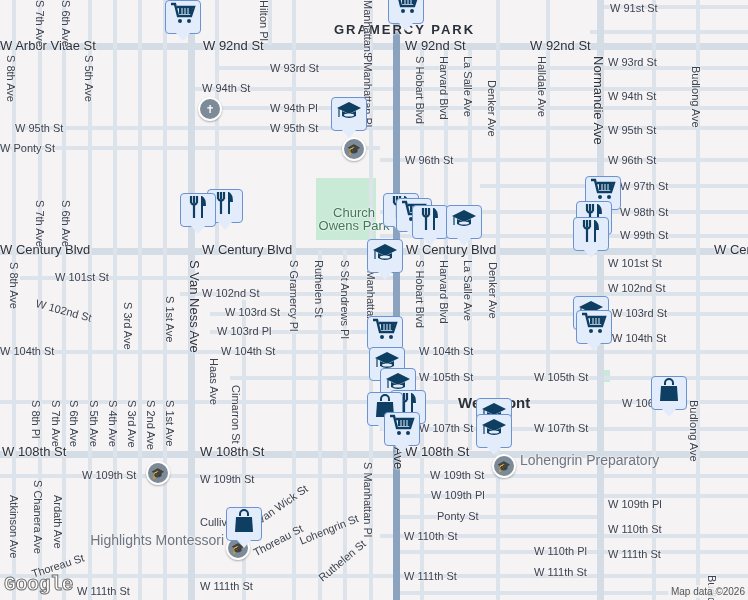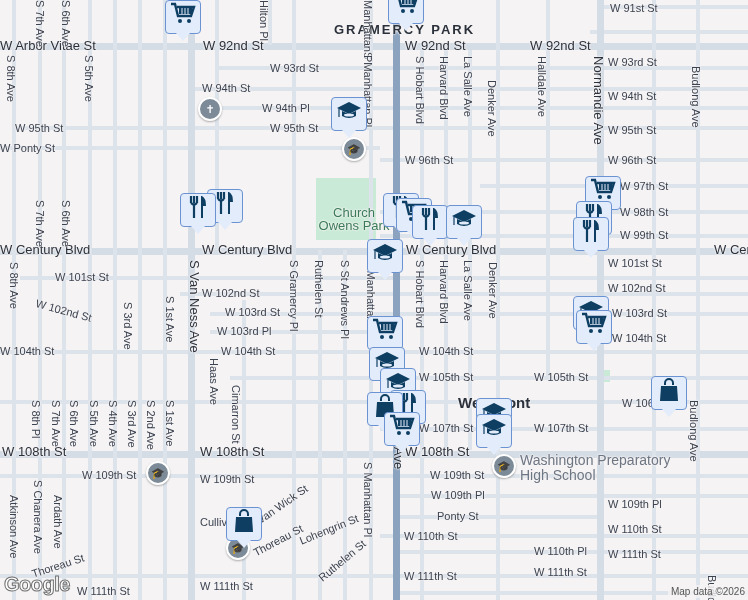--- a/index.html
+++ b/index.html
@@ -22,21 +22,21 @@
   .lbl.poi{color:#6d7683;font-size:14px;text-align:center;line-height:15px;}
   .lbl.nbhd{font-size:15px;font-weight:bold;color:#2b313b;}
   .poi-dot{position:absolute;width:20px;height:20px;border-radius:50%;background:#7d8a97;border:2px solid #fff;
            display:flex;align-items:center;justify-content:center;color:#fff;font-size:11px;box-shadow:0 1px 2px rgba(0,0,0,.3);}
   .marker{position:absolute;width:36px;height:34px;background:#e3ecfb;border:1px solid #6c93d1;border-radius:4px;
           display:flex;align-items:center;justify-content:center;color:#0e3f63;font-size:22px;box-sizing:border-box;cursor:pointer;}
   .marker::after{content:"";position:absolute;left:50%;bottom:-8px;margin-left:-7px;width:0;height:0;
           border-left:7px solid transparent;border-right:7px solid transparent;border-top:8px solid #e3ecfb;}
   .marker svg{width:26px;height:24px;}
   .google{position:absolute;left:4px;bottom:4px;font-size:20px;font-weight:bold;color:#fff;
-          -webkit-text-stroke:1px #6d6d6d;letter-spacing:-0.5px;}
+          -webkit-text-stroke:1px #6d6d6d;letter-spacing:-0.5px;font-family:Liberation Mono, monospace;}
   .attrib{position:absolute;right:0;bottom:2px;font-size:10px;color:#555;background:rgba(245,243,244,.8);padding:1px 3px;text-align:center;}
 </style>
 </head>
 <body>
 
 <div id="map">
 
   <div class="park" style="left:316px;top:178px;width:60px;height:62px;"></div>
   <div class="park" style="left:600px;top:370px;width:10px;height:12px;"></div>
 
@@ -101,21 +101,21 @@
   <div id="hlabels">
       <div class="lbl" style="left: 610px; top: 2px;">W 91st St</div>
       <div class="lbl major" style="left: 0px; top: 40px;">W Arbor Vitae St</div>
       <div class="lbl major" style="left: 203px; top: 40px;">W 92nd St</div>
       <div class="lbl major" style="left: 405px; top: 40px;">W 92nd St</div>
       <div class="lbl major" style="left: 530px; top: 40px;">W 92nd St</div>
       <div class="lbl" style="left: 270px; top: 62px;">W 93rd St</div>
       <div class="lbl" style="left: 608px; top: 56px;">W 93rd St</div>
       <div class="lbl" style="left: 202px; top: 82px;">W 94th St</div>
       <div class="lbl" style="left: 608px; top: 90px;">W 94th St</div>
-      <div class="lbl" style="left: 262px; top: 102px;">W 94th Pl</div>
+      <div class="lbl" style="left: 270px; top: 102px;">W 94th Pl</div>
       <div class="lbl" style="left: 15px; top: 122px;">W 95th St</div>
       <div class="lbl" style="left: 270px; top: 122px;">W 95th St</div>
       <div class="lbl" style="left: 608px; top: 124px;">W 95th St</div>
       <div class="lbl" style="left: 0px; top: 142px;">W Ponty St</div>
       <div class="lbl" style="left: 405px; top: 154px;">W 96th St</div>
       <div class="lbl" style="left: 608px; top: 154px;">W 96th St</div>
       <div class="lbl" style="left: 620px; top: 180px;">W 97th St</div>
       <div class="lbl" style="left: 620px; top: 206px;">W 98th St</div>
       <div class="lbl" style="left: 620px; top: 229px;">W 99th St</div>
       <div class="lbl major" style="left: 0px; top: 244px;">W Century Blvd</div>
@@ -215,26 +215,26 @@
   <div class="lbl park-lbl" style="left:316px;top:206px;width:76px;">
     <div>Church</div>
     <div>Owens Park</div>
   </div>
 
   <div class="poi-dot" style="left:198px;top:97px;">✝</div>
 
   <div class="poi-dot" style="left:342px;top:137px;">🎓</div>
 
   <div class="lbl poi" style="left:520px;top:453px;text-align:left;">
-    <div>Washington Preparatory</div>
-    <div>High School</div>
+    <div>Lohengrin Preparatory</div>
   </div>
   <div class="poi-dot" style="left:492px;top:454px;">🎓</div>
 
   <div class="lbl poi" style="left:84px;top:533px;width:140px;text-align:right;">
+    <div>Highlights Montessori</div>
   </div>
   <div class="poi-dot" style="left:226px;top:536px;">🎓</div>
 
   <div class="poi-dot" style="left:146px;top:461px;">🎓</div>
 
   <div id="markers">
       <div class="marker" style="left: 165px; top: 0px;">
         <span><svg viewBox="0 0 26 24">
             <path d="M1 2h4l3 12h13l3-9H7" fill="none" stroke="#0e3f63" stroke-width="2.4"></path>
             <rect x="9" y="6" width="13" height="6" fill="#0e3f63"></rect>

